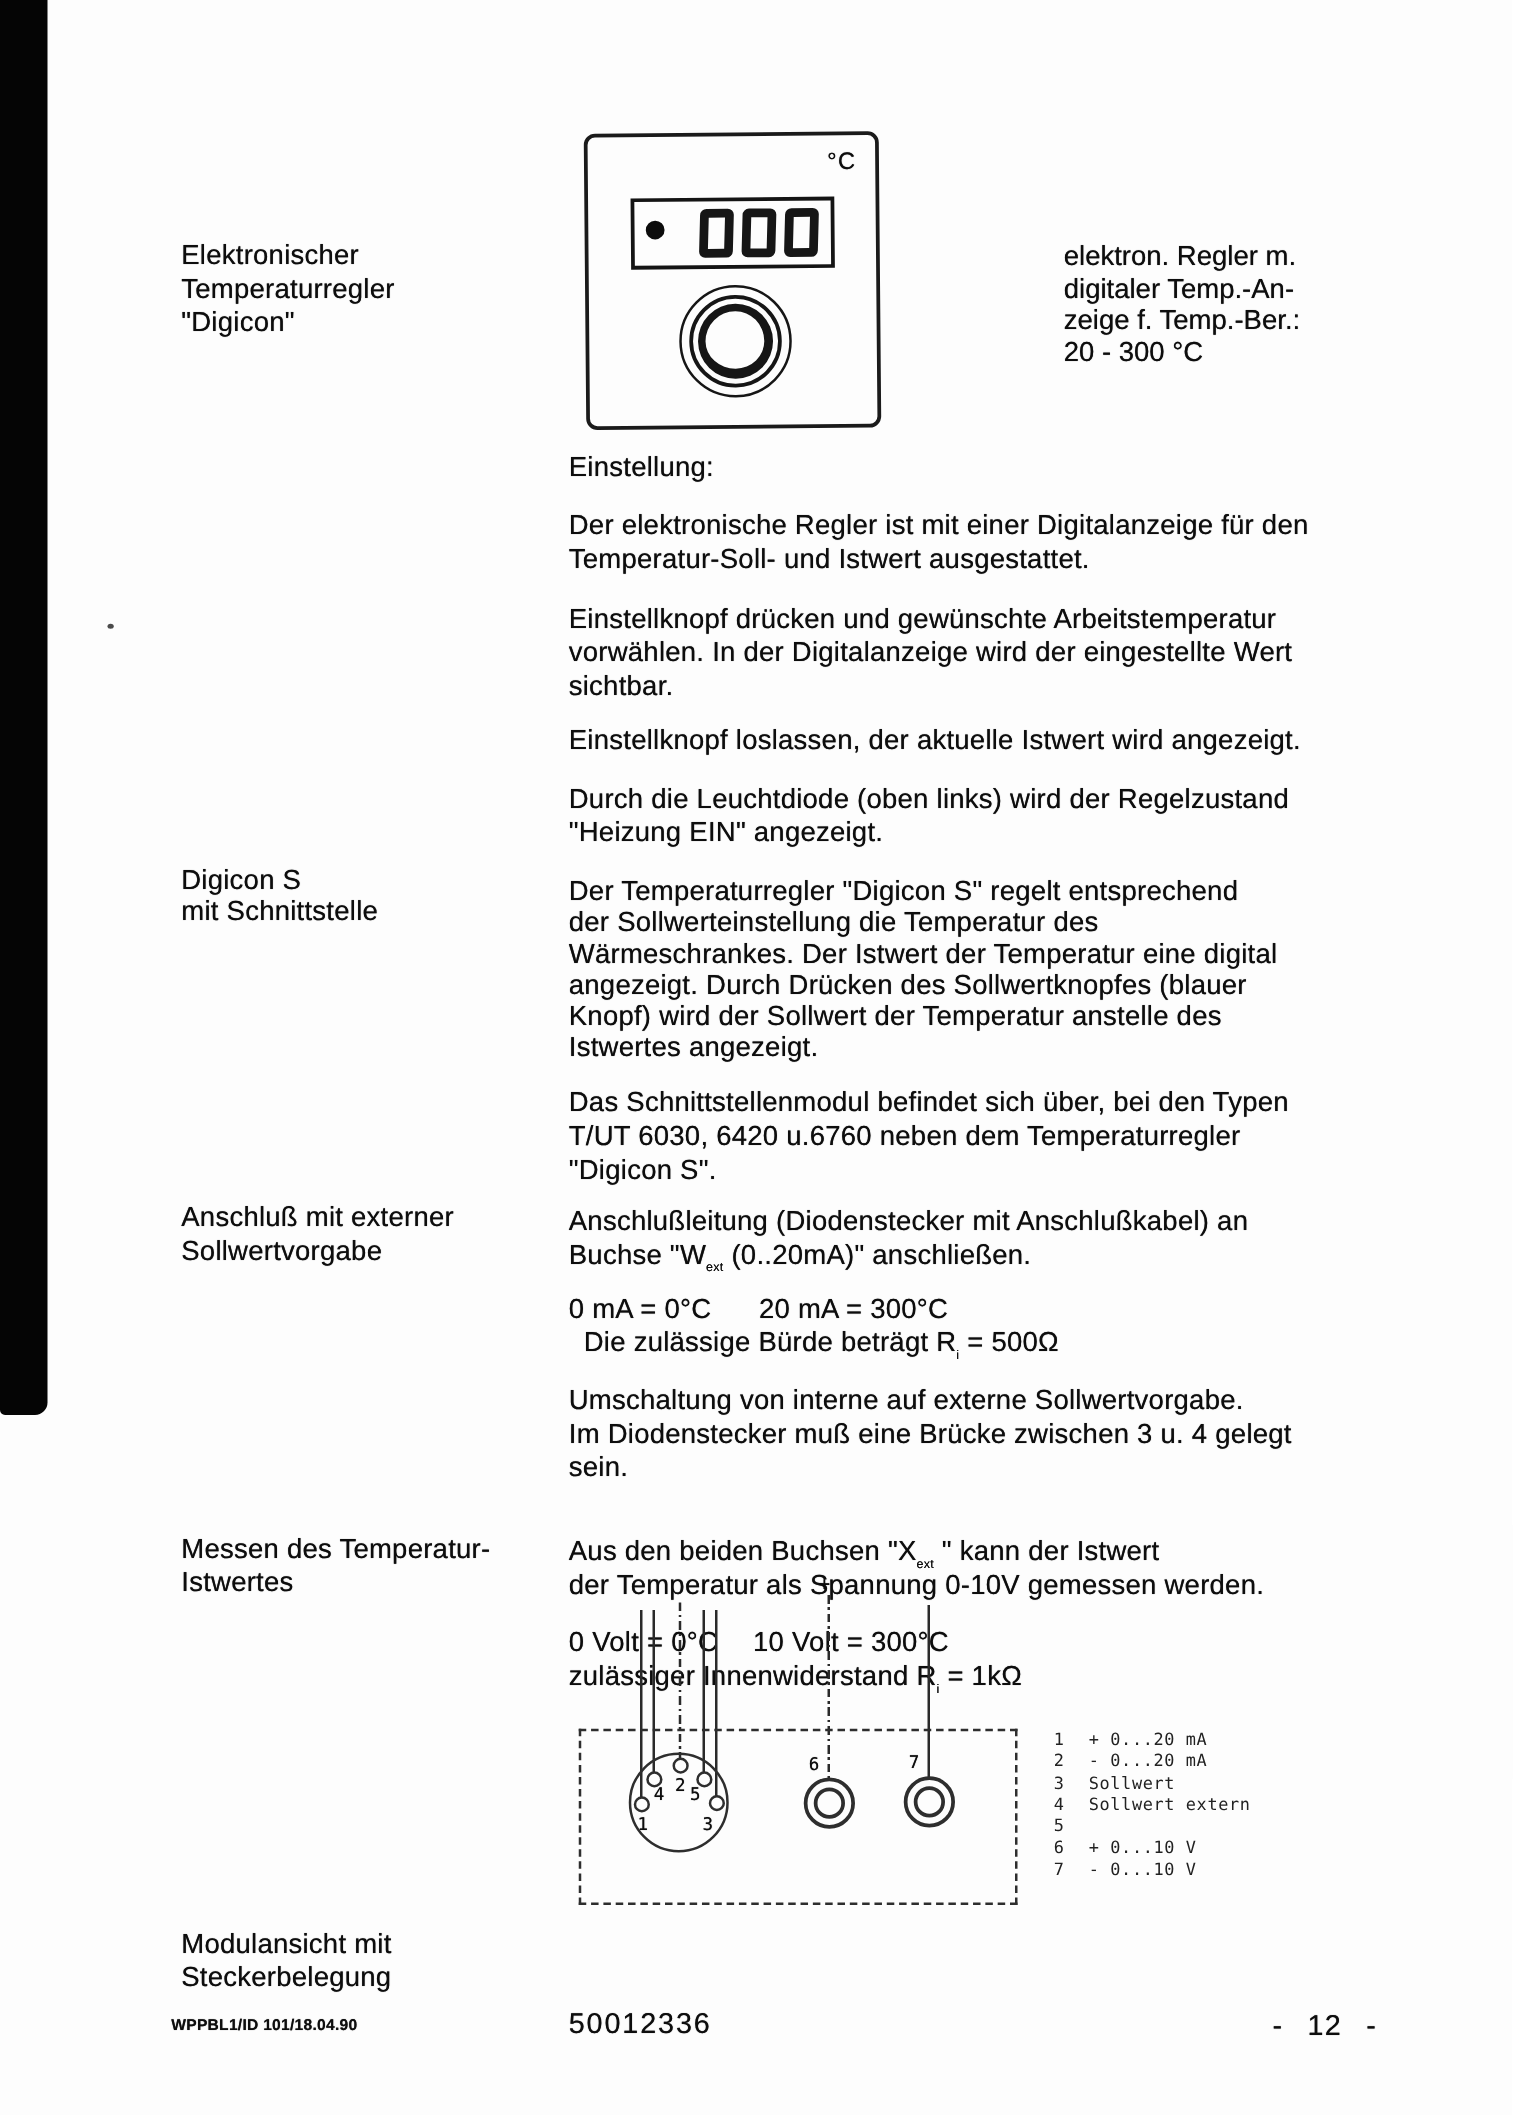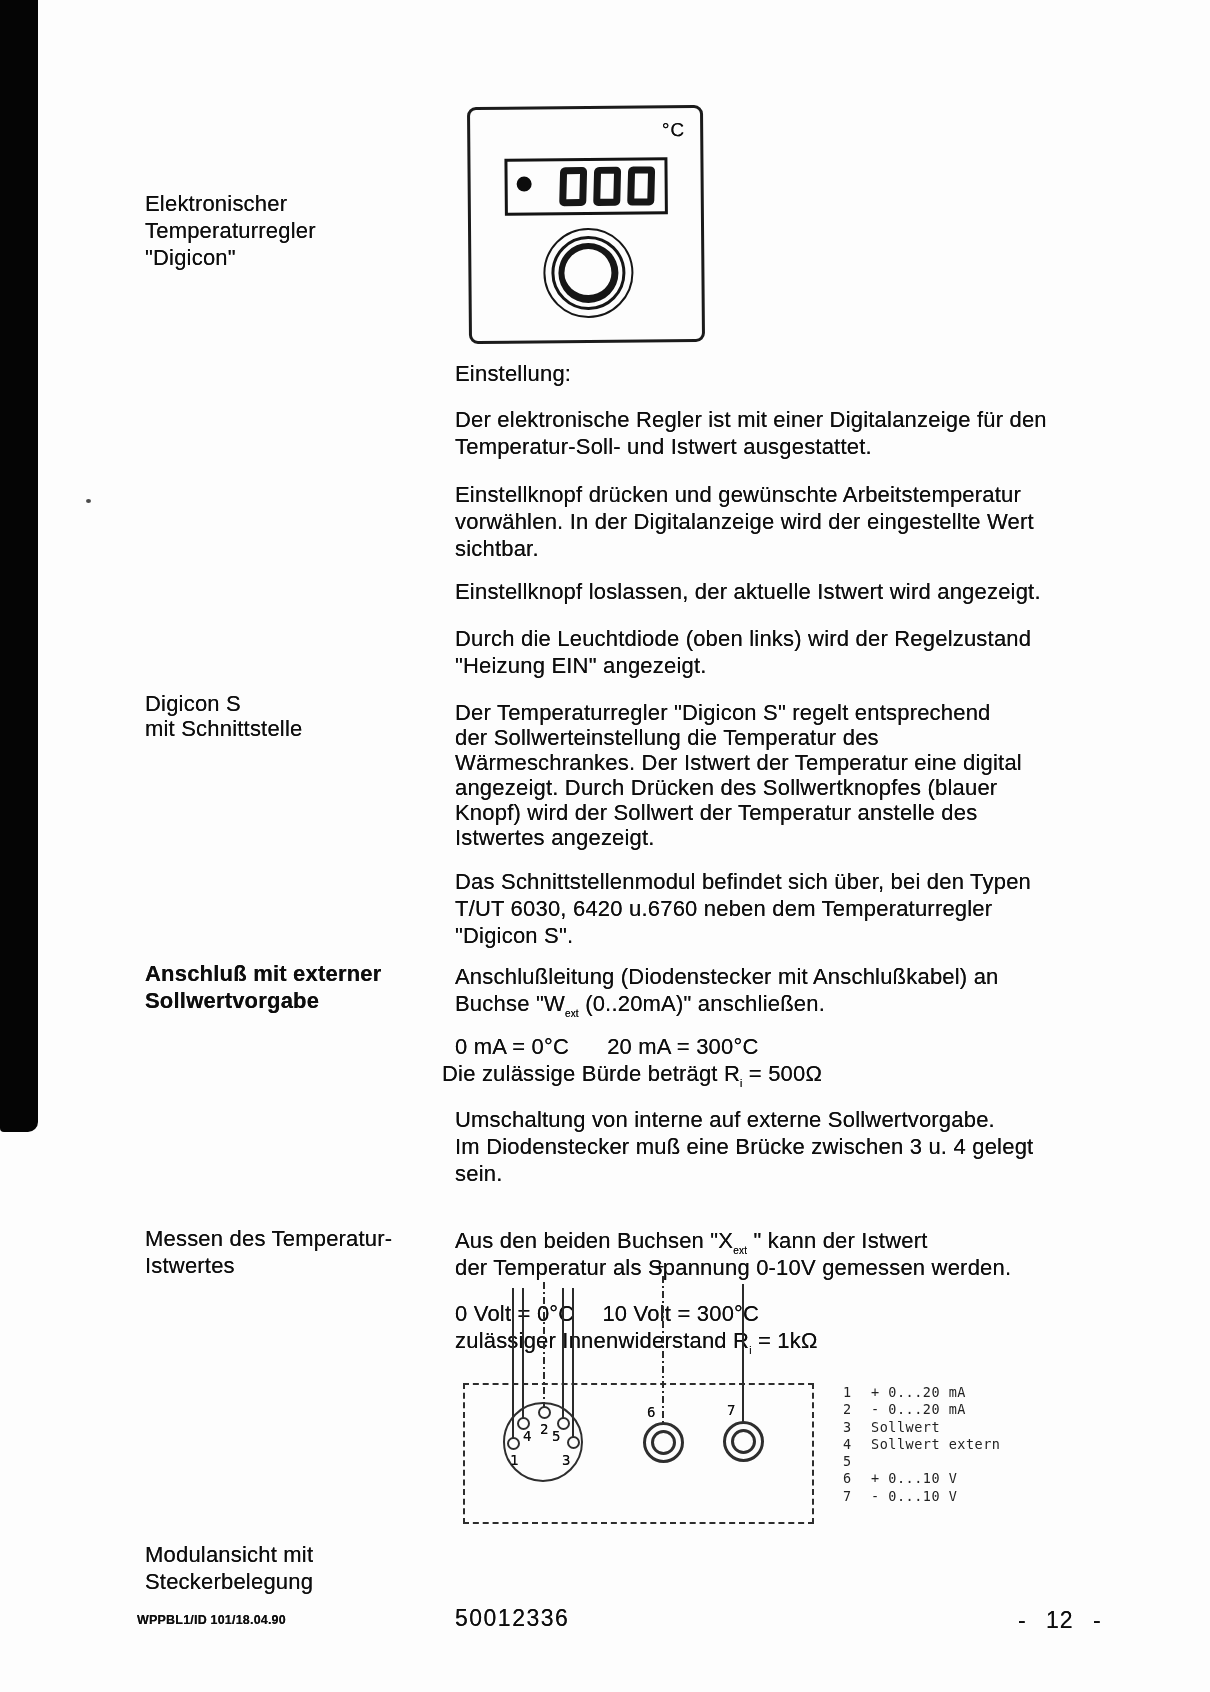--- a/index.html
+++ b/index.html
@@ -68,31 +68,37 @@
       <div class="abs led"></div>
       <div class="abs digit d1"></div>
       <div class="abs digit d2"></div>
       <div class="abs digit d3"></div>
     </div>
     <div class="abs knob k1"></div>
     <div class="abs knob k2"></div>
     <div class="abs knob k3"></div>
   </div>
 
+  <div class="abs note" style="left:851px; top:192px;">
+    <div>elektron. Regler m.</div>
+    <div>digitaler Temp.-An-</div>
+    <div>zeige f. Temp.-Ber.:</div>
+    <div>20 - 300 °C</div>
+  </div>
 
   <div class="abs txt" style="left:145px; top:190px;">
     <div>Elektronischer</div>
     <div>Temperaturregler</div>
     <div>"Digicon"</div>
   </div>
   <div class="abs txt tight" style="left:145px; top:691px;">
     <div>Digicon S</div>
     <div>mit Schnittstelle</div>
   </div>
-  <div class="abs txt" style="left:145px; top:960px;font-weight:bold;">
+  <div class="abs txt" style="left:145px; top:960px;">
     <div>Anschluß mit externer</div>
     <div>Sollwertvorgabe</div>
   </div>
   <div class="abs txt" style="left:145px; top:1225px;">
     <div>Messen des Temperatur-</div>
     <div>Istwertes</div>
   </div>
   <div class="abs txt" style="left:145px; top:1541px;">
     <div>Modulansicht mit</div>
     <div>Steckerbelegung</div>
@@ -136,21 +142,21 @@
   </div>
 
   <div class="abs txt" style="left:455px; top:963px;">
     <div>Anschlußleitung (Diodenstecker mit Anschlußkabel) an</div>
     <div><span>Buchse "W</span><span class="sub">ext</span><span> (0..20mA)" anschließen.</span></div>
   </div>
 
   <div class="abs txt" style="left:455px; top:1033px;">
     <span class="col-gap-ma">0 mA = 0°C</span><span>20 mA = 300°C</span>
   </div>
-  <div class="abs txt" style="left:442px; top:1060px;">
+  <div class="abs txt" style="left:467px; top:1060px;">
     <span>Die zulässige Bürde beträgt R</span><span class="sub">i</span><span> = 500Ω</span>
   </div>
 
   <div class="abs txt" style="left:455px; top:1106px;">
     <div>Umschaltung von interne auf externe Sollwertvorgabe.</div>
     <div>Im Diodenstecker muß eine Brücke zwischen 3 u. 4 gelegt</div>
     <div>sein.</div>
   </div>
 
   <div class="abs txt" style="left:455px; top:1227px;">

